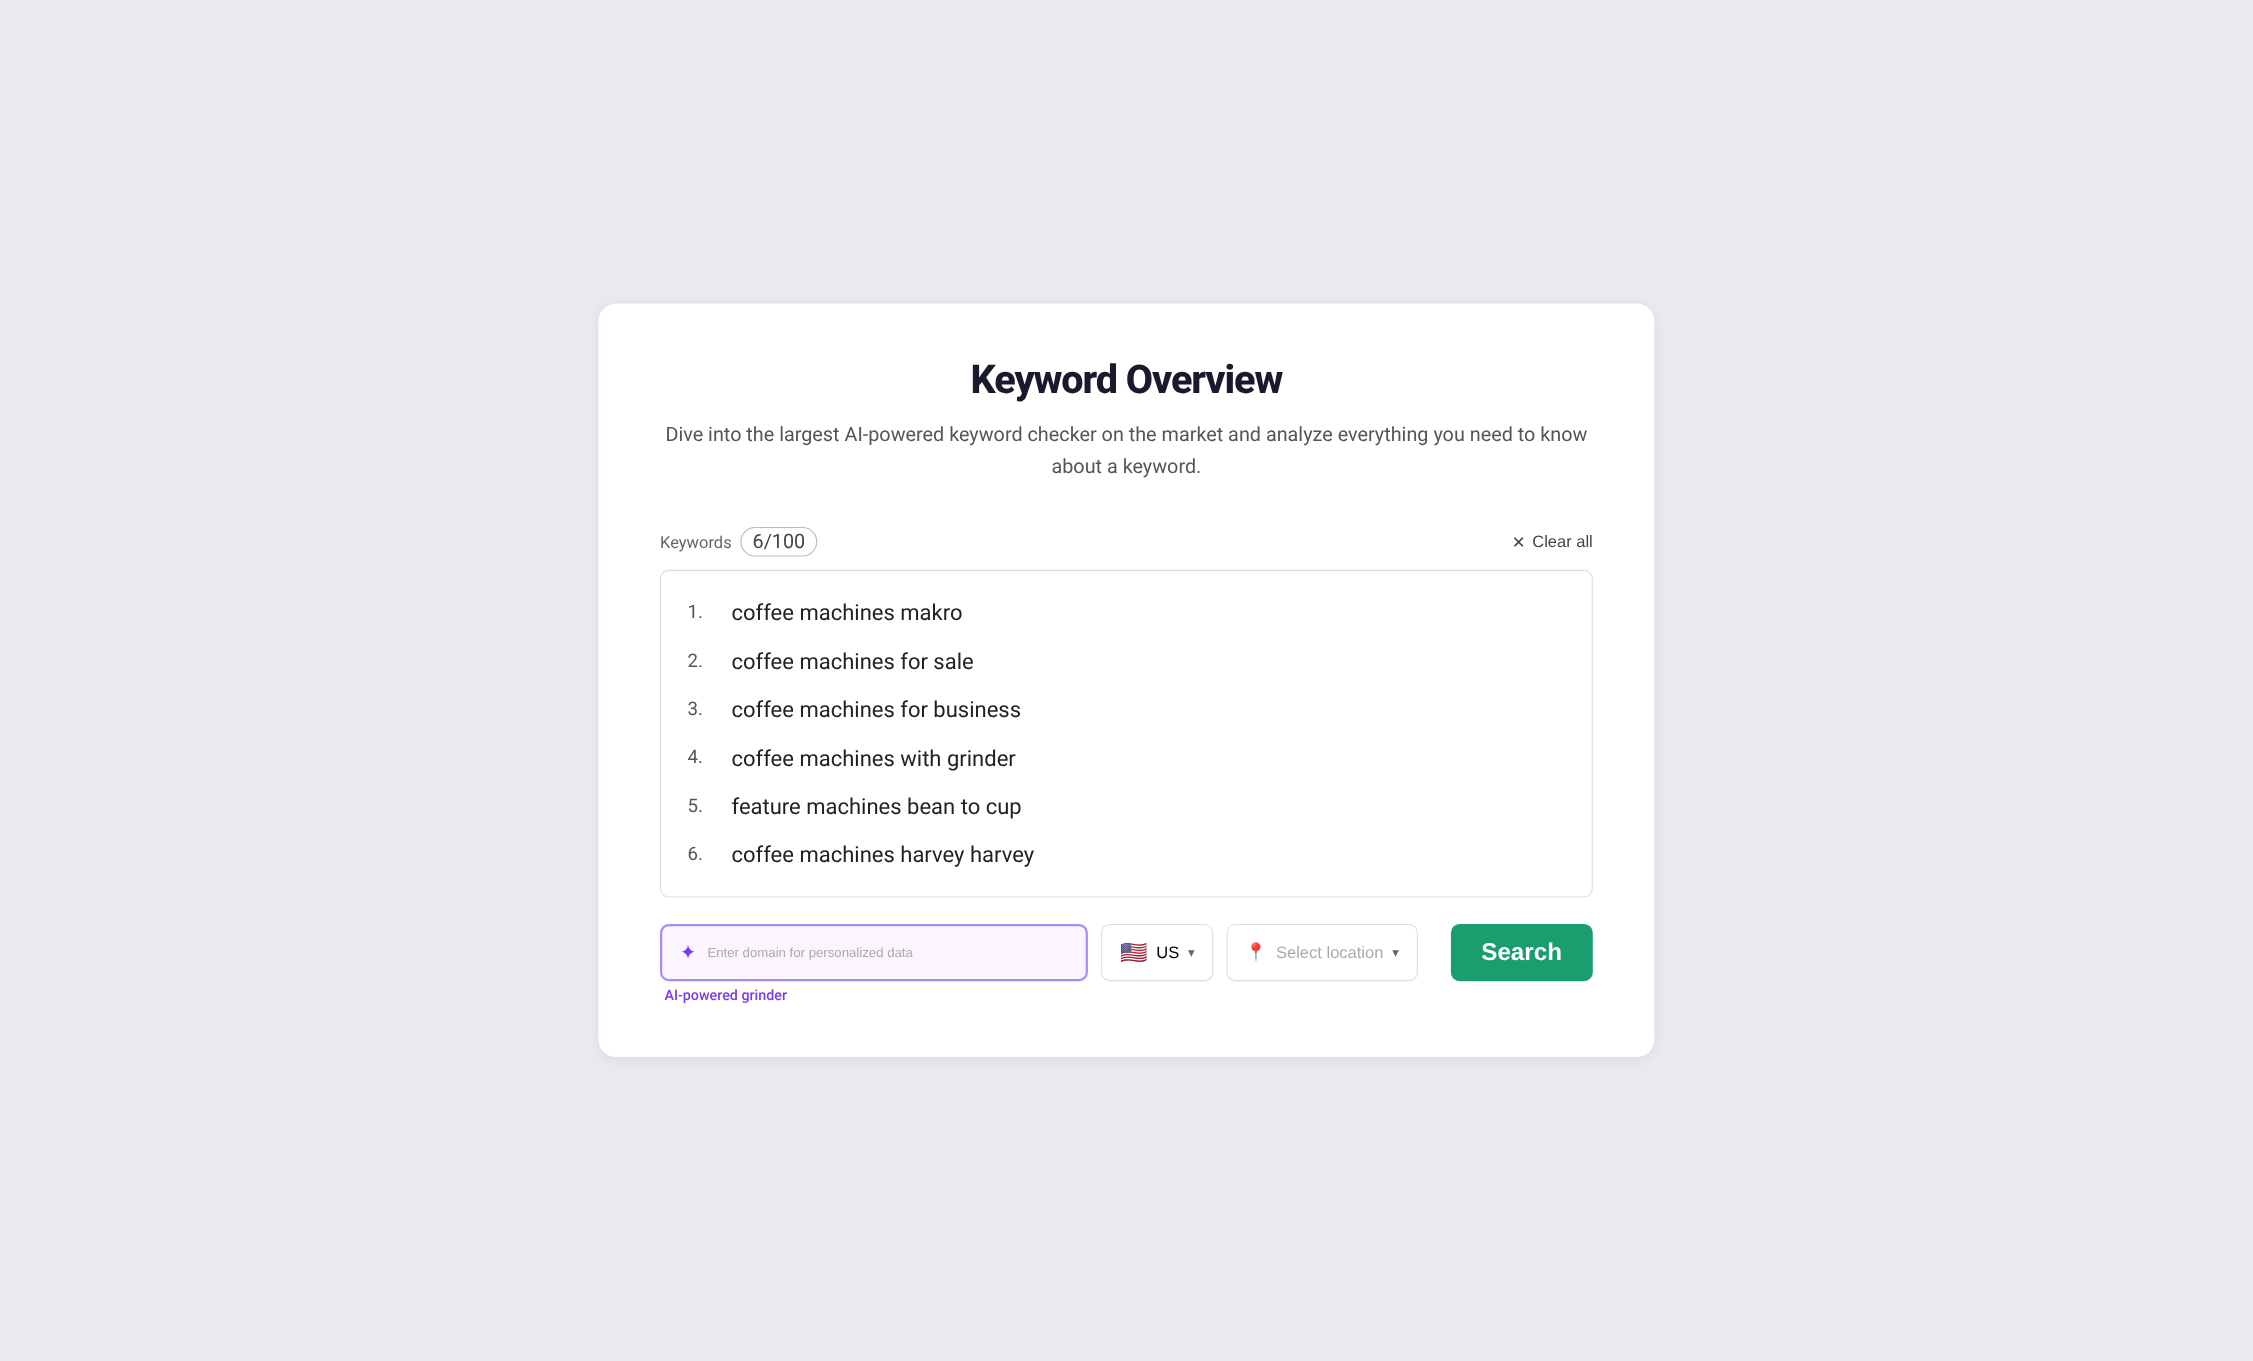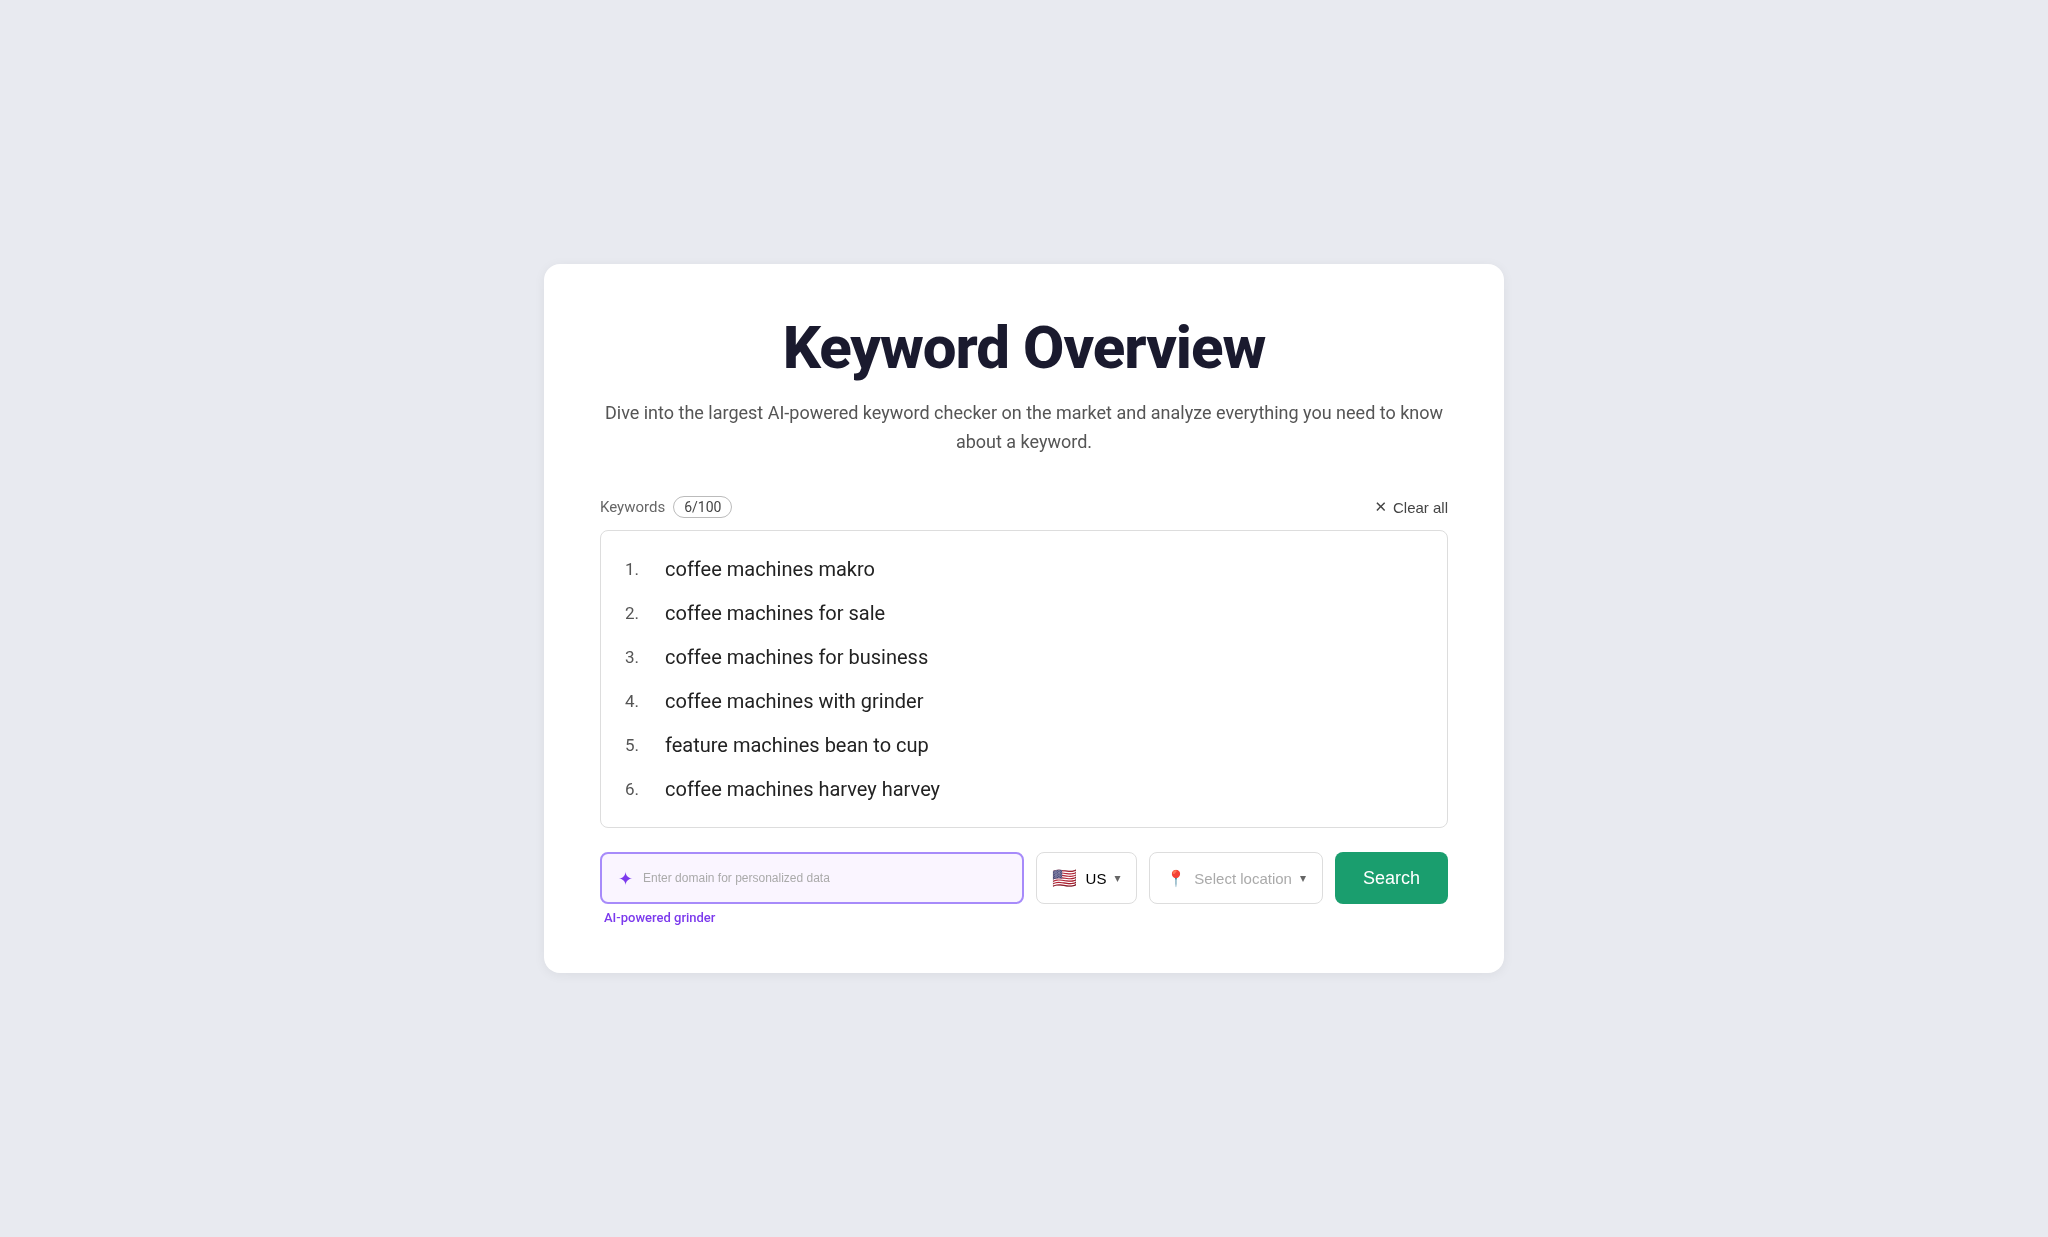--- a/index.html
+++ b/index.html
@@ -26,21 +26,21 @@
       width: 100%;
       box-shadow: 0 2px 12px rgba(0,0,0,0.06);
     }
 
     .header {
       text-align: center;
       margin-bottom: 40px;
     }
 
     .header h1 {
-      font-size: 60px;
+      font-size: 36px;
       font-weight: 800;
       color: #1a1a2e;
       margin-bottom: 16px;
       letter-spacing: -1px;
     }
 
     .header p {
       font-size: 18px;
       color: #555;
       line-height: 1.6;
@@ -62,21 +62,21 @@
       color: #666;
       display: flex;
       align-items: center;
       gap: 8px;
     }
 
     .keywords-badge {
       border: 1px solid #bbb;
       border-radius: 20px;
       padding: 2px 10px;
-      font-size: 14px;
+      font-size: 18px;
       color: #444;
     }
 
     .clear-all-btn {
       display: flex;
       align-items: center;
       gap: 6px;
       background: none;
       border: none;
       cursor: pointer;
@@ -193,24 +193,25 @@
       color: #aaa;
     }
 
     .search-btn {
       height: 52px;
       background: #1a9e6e;
       color: white;
       border: none;
       border-radius: 8px;
       padding: 0 28px;
-      font-size: 18px;
-      font-weight: 400;
+      font-size: 22px;
+      font-weight: 700;
       cursor: pointer;
       white-space: nowrap;
+      margin-left: 18px;
     }
 
     .flag-emoji {
       font-size: 20px;
     }
 
     .chevron {
       font-size: 12px;
       color: #666;
     }

